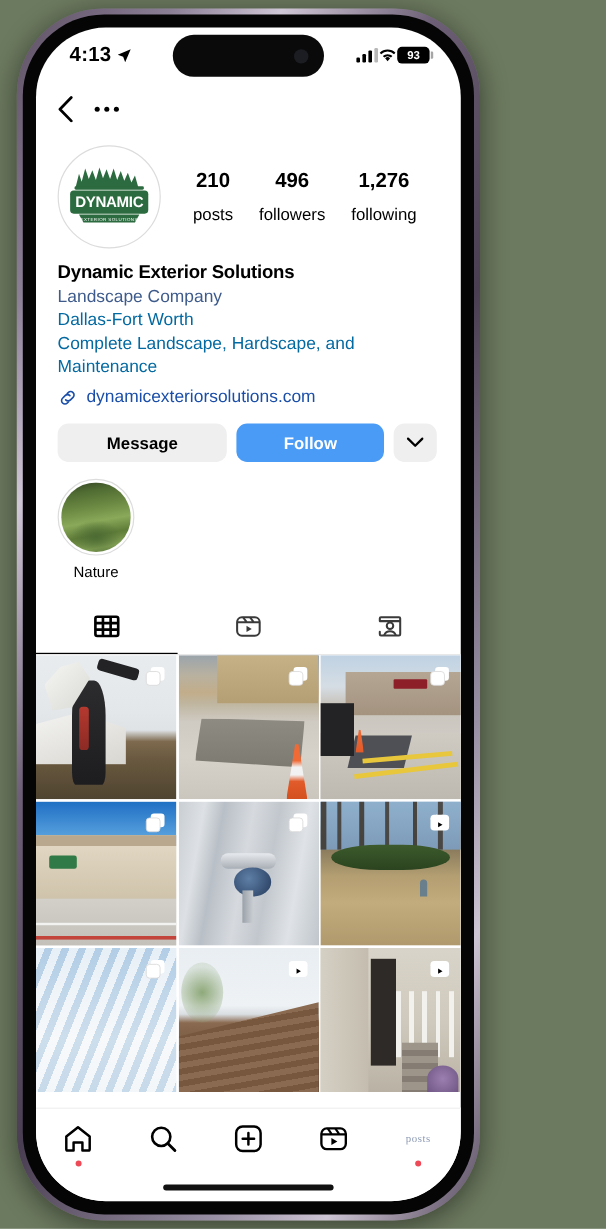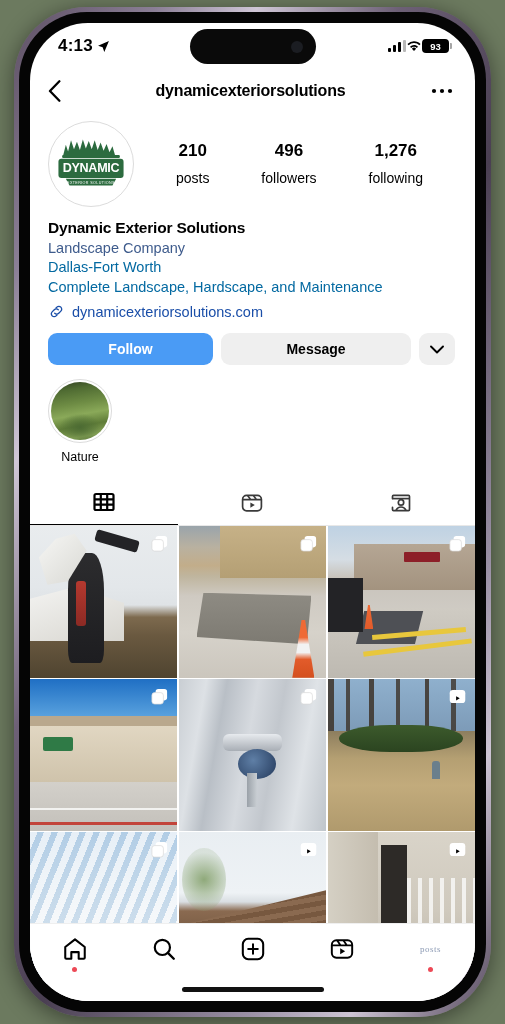--- a/index.html
+++ b/index.html
@@ -6,21 +6,21 @@
   html,body { width:505px; height:1024px; overflow:hidden; }
   body {
     background:#6c7a5f;
     font-family:"Liberation Sans", sans-serif;
     -webkit-font-smoothing:antialiased;
   }
 
   
   #phone-frame {
     position:absolute; left:14px; top:7px;
-    width:477px; height:1010px;
+    width:386px; height:1010px;
     border-radius:72px;
     background:linear-gradient(118deg,#5d4f63 0%,#8b7f96 14%,#cfc6d6 24%,#6d6076 38%,#4a3f52 55%,#9a90a5 76%,#cdc4d4 86%,#564a5e 100%);
     padding:5px;
     box-shadow:0 4px 22px rgba(0,0,0,.45);
   }
   #phone-bezel {
     width:100%; height:100%;
     border-radius:68px;
     background:#050505;
     padding:11px;
@@ -308,21 +308,20 @@
       </span>
     </div>
   </div>
 
   <div id="nav-header">
     <div id="back-button">
       <svg width="13" height="22" viewBox="0 0 12 20">
         <path d="M10.5 1 1.8 10l8.7 9" fill="none" stroke="#000" stroke-width="2.1" stroke-linecap="round" stroke-linejoin="round"></path>
       </svg>
     </div>
-    <div id="profile-username">dynamicexteriorsolutions</div>
     <div id="more-options">
       <svg width="22" height="6" viewBox="0 0 22 6">
         <circle cx="3" cy="3" r="2.1" fill="#000"></circle>
               <circle cx="11" cy="3" r="2.1" fill="#000"></circle>
               <circle cx="19" cy="3" r="2.1" fill="#000"></circle>
       </svg>
     </div>
   </div>
 
   <div id="profile-top">
@@ -363,22 +362,22 @@
     <div id="website-row">
       <svg width="17" height="17" viewBox="0 0 24 24">
         <path d="M9.5 14.5a4 4 0 0 0 5.66 0l3-3a4 4 0 1 0-5.66-5.66l-1.2 1.2" fill="none" stroke="#1a4ea8" stroke-width="1.9" stroke-linecap="round"></path>
         <path d="M14.5 9.5a4 4 0 0 0-5.66 0l-3 3a4 4 0 1 0 5.66 5.66l1.2-1.2" fill="none" stroke="#1a4ea8" stroke-width="1.9" stroke-linecap="round"></path>
       </svg>
       <span id="website-text">dynamicexteriorsolutions.com</span>
     </div>
   </div>
 
   <div id="actions">
+    <button class="btn" id="message-button">Message</button>
     <button class="btn" id="follow-button">Follow</button>
-    <button class="btn" id="message-button">Message</button>
     <button class="btn" id="more-dropdown-button">
       <svg width="14" height="9" viewBox="0 0 14 9">
         <path d="M1 1.5 7 7.5 13 1.5" fill="none" stroke="#000" stroke-width="1.9" stroke-linecap="round" stroke-linejoin="round"></path>
       </svg>
     </button>
   </div>
 
   <div id="highlights">
     <div class="highlight">
       <div class="highlight-ring">

